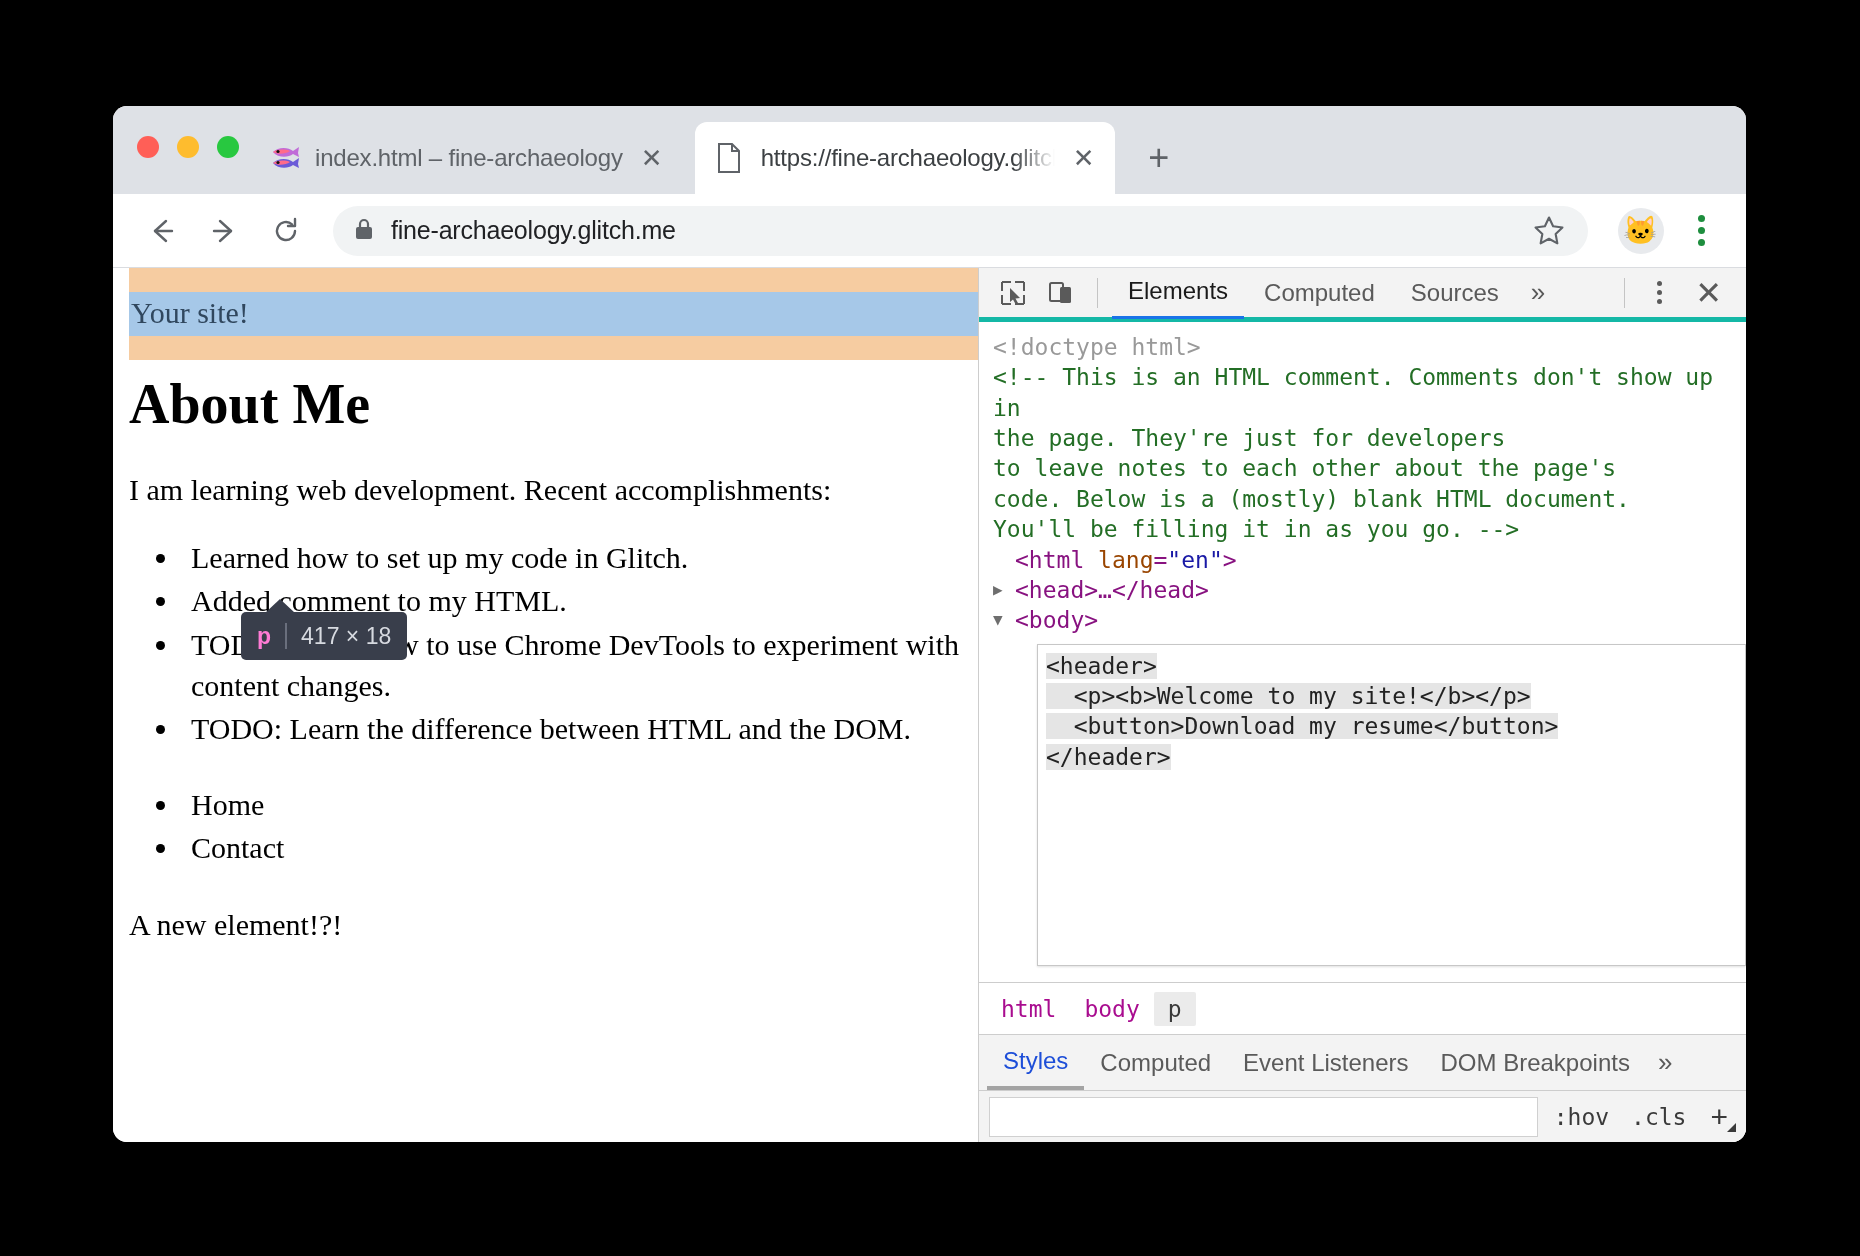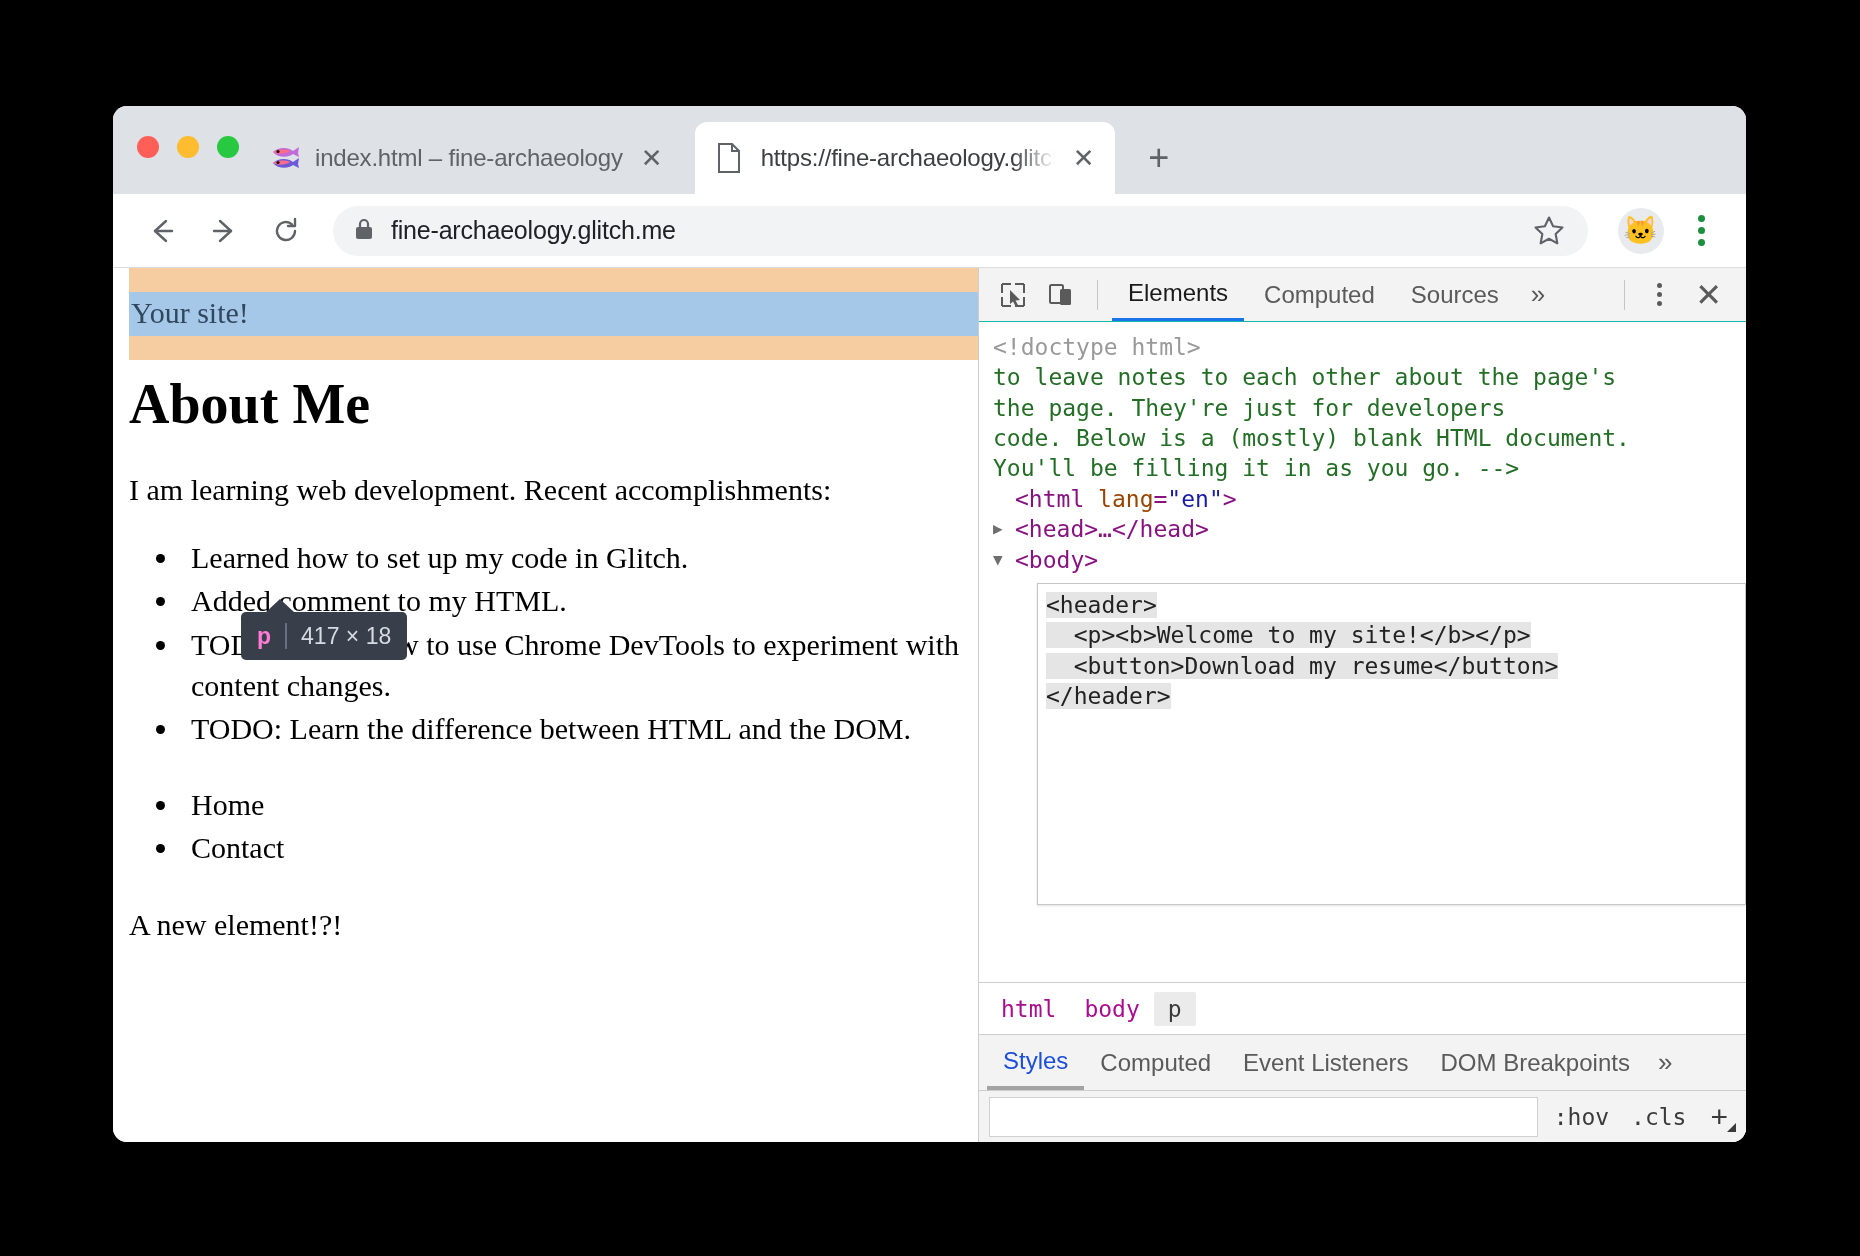--- a/index.html
+++ b/index.html
@@ -211,21 +211,21 @@
     flex: 1 1 auto;
     background: #fff;
     border-left: 1px solid #cdcdcd;
     display: flex;
     flex-direction: column;
     min-width: 0;
   }
   .dt-toolbar {
     height: 54px;
     background: #f3f3f3;
-    border-bottom: 1px solid #14b8a6;
+    border-bottom: 5px solid #14b8a6;
     display: flex;
     align-items: center;
     padding: 0 12px;
     gap: 4px;
     flex: 0 0 auto;
   }
   .dt-icon-btn {
     width: 44px; height: 44px;
     display: flex; align-items: center; justify-content: center;
     color: #5a5a5a;
@@ -500,22 +500,23 @@
         <div class="dt-kebab">
             <i></i>
             <i></i>
             <i></i>
           </div>
         <div class="dt-close">✕</div>
       </div>
 
       <div class="dom-tree">
         <div class="doctype">&lt;!doctype html&gt;</div>
+        <div class="comment">&lt;!-- This is an HTML comment. Comments don't show up in</div>
+        <div class="comment">the page. They're just for developers</div>
         <div class="comment ind">     to leave notes to each other about the page's</div>
-        <div class="comment">the page. They're just for developers</div>
         <div class="comment">code. Below is a (mostly) blank HTML document.</div>
         <div class="comment ind">     You'll be filling it in as you go. --&gt;</div>
 
         <div class="tree-row">
           <span class="twisty"></span>
           <span><span class="punc">&lt;</span><span class="tagname">html</span>
             <span class="attrname">lang</span><span class="punc">=</span><span class="attrval">"en"</span><span class="punc">&gt;</span></span>
         </div>
 
         <div class="tree-row">

